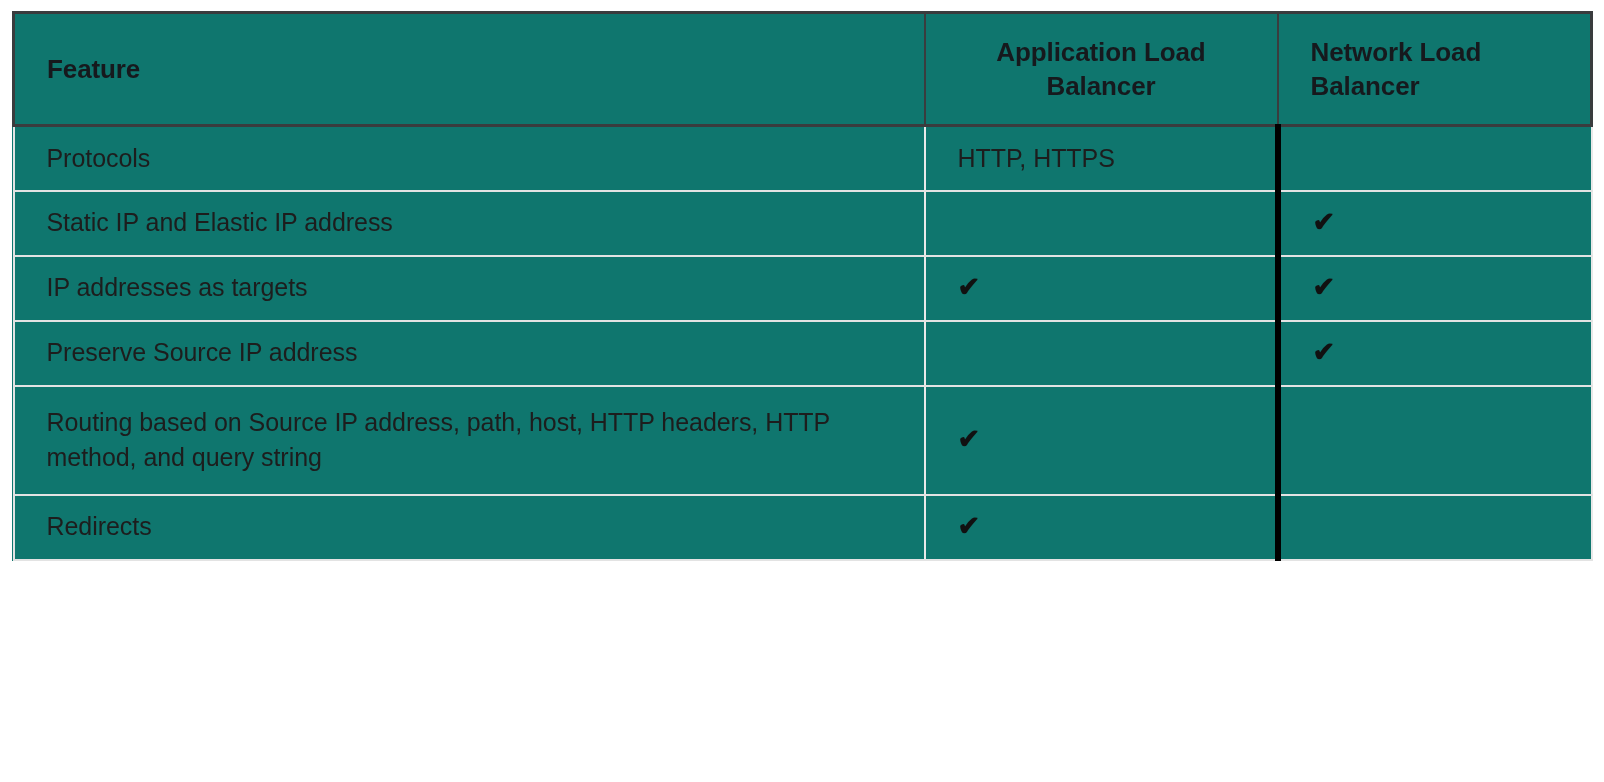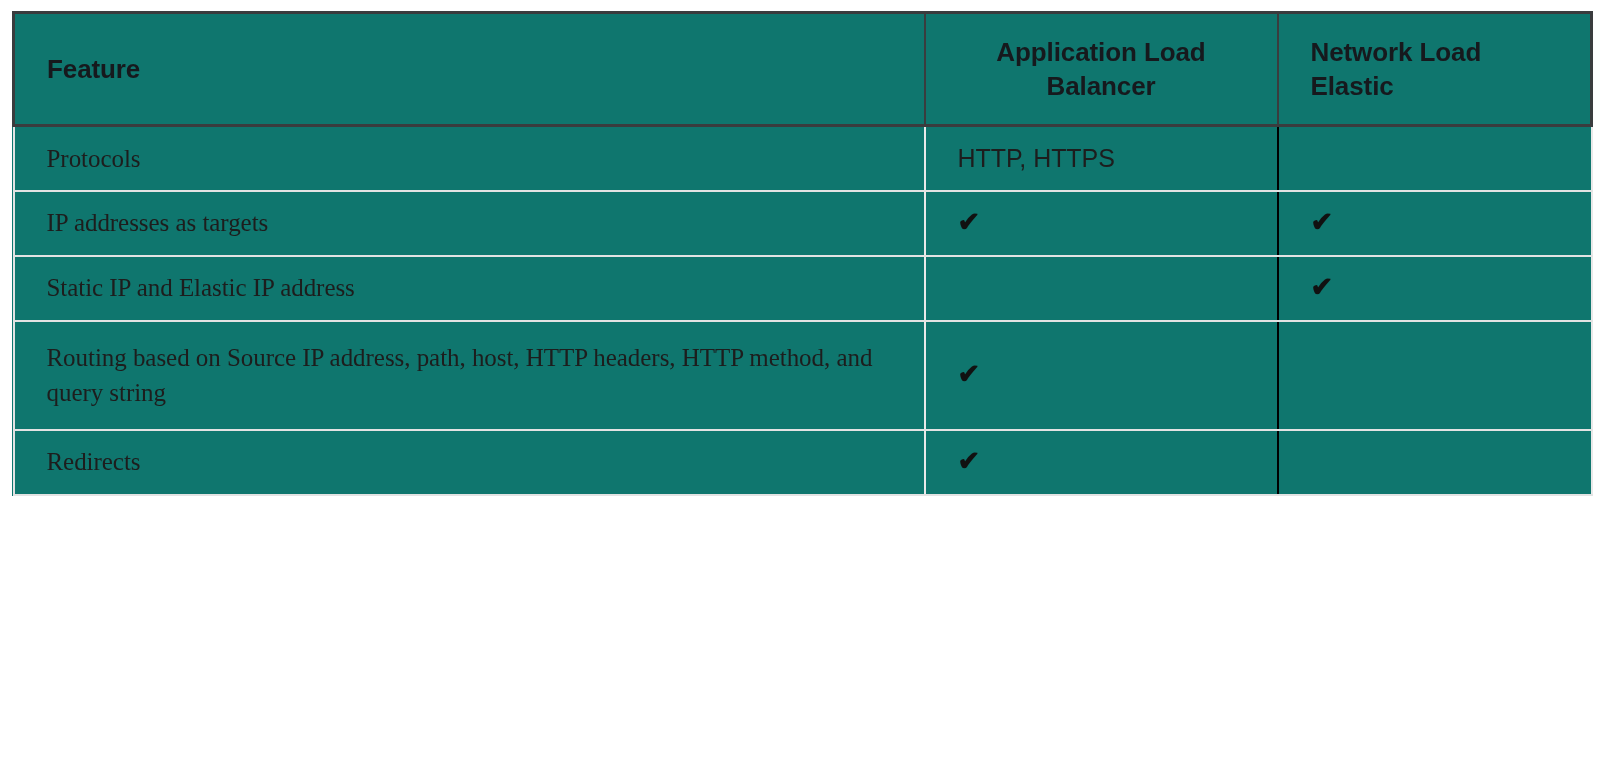--- a/index.html
+++ b/index.html
@@ -64,22 +64,22 @@
     padding: 0 32px;
     font-size: 25px;
     font-weight: normal;
     line-height: 1.42;
     letter-spacing: -0.05px;
     color: #1d1d1d;
     border-bottom: 2px solid #e3e3e3;
     border-left: 2px solid #e9e9e9;
     border-right: 2px solid #e9e9e9;
   }
-  table.compare tbody td.cell-feature { border-left: 2px solid #e3e3e3; border-right: 2px solid #e9e9e9; font-family: Liberation Serif, serif; }
-  table.compare tbody td.cell-alb     { border-left: 0; border-right: 2px solid #000000; margin-left: 39px; }
+  table.compare tbody td.cell-feature { border-left: 2px solid #e3e3e3; border-right: 2px solid #e9e9e9; }
+  table.compare tbody td.cell-alb     { border-left: 0; border-right: 6px solid #000000; margin-left: 39px; }
   table.compare tbody td.cell-nlb     { border-left: 0; border-right: 2px solid #e9e9e9; }
 
   table.compare tbody tr.tall td { height: 109px; }
 
   .check {
     font-size: 27px;
     line-height: 1;
     color: #111111;
     font-weight: bold;
     display: inline-block;
@@ -99,37 +99,42 @@
     </colgroup>
     <thead>
       <tr>
         <th class="h-feature">
           <span>Feature</span>
         </th>
         <th class="h-alb">
           <span>Application Load Balancer</span>
         </th>
         <th class="h-nlb">
-          <span>Network Load Elastic</span>
+          <span>Network Load Balancer</span>
         </th>
       </tr>
     </thead>
     <tbody id="table-body">
         <tr>
           <td class="cell-feature"><span class="cell-text">Protocols</span></td>
           <td class="cell-alb"><span class="cell-text">HTTP, HTTPS</span></td>
           <td class="cell-nlb"></td>
         </tr>
         <tr>
+          <td class="cell-feature"><span class="cell-text">Static IP and Elastic IP address</span></td>
+          <td class="cell-alb"></td>
+          <td class="cell-nlb"><span class="check">✔</span></td>
+        </tr>
+        <tr>
           <td class="cell-feature"><span class="cell-text">IP addresses as targets</span></td>
           <td class="cell-alb"><span class="check">✔</span></td>
           <td class="cell-nlb"><span class="check">✔</span></td>
         </tr>
         <tr>
-          <td class="cell-feature"><span class="cell-text">Static IP and Elastic IP address</span></td>
+          <td class="cell-feature"><span class="cell-text">Preserve Source IP address</span></td>
           <td class="cell-alb"></td>
           <td class="cell-nlb"><span class="check">✔</span></td>
         </tr>
         <tr class="tall">
           <td class="cell-feature"><span class="cell-text">Routing based on Source IP address, path, host, HTTP headers, HTTP method, and query string</span></td>
           <td class="cell-alb"><span class="check">✔</span></td>
           <td class="cell-nlb"></td>
         </tr>
         <tr>
           <td class="cell-feature"><span class="cell-text">Redirects</span></td>

